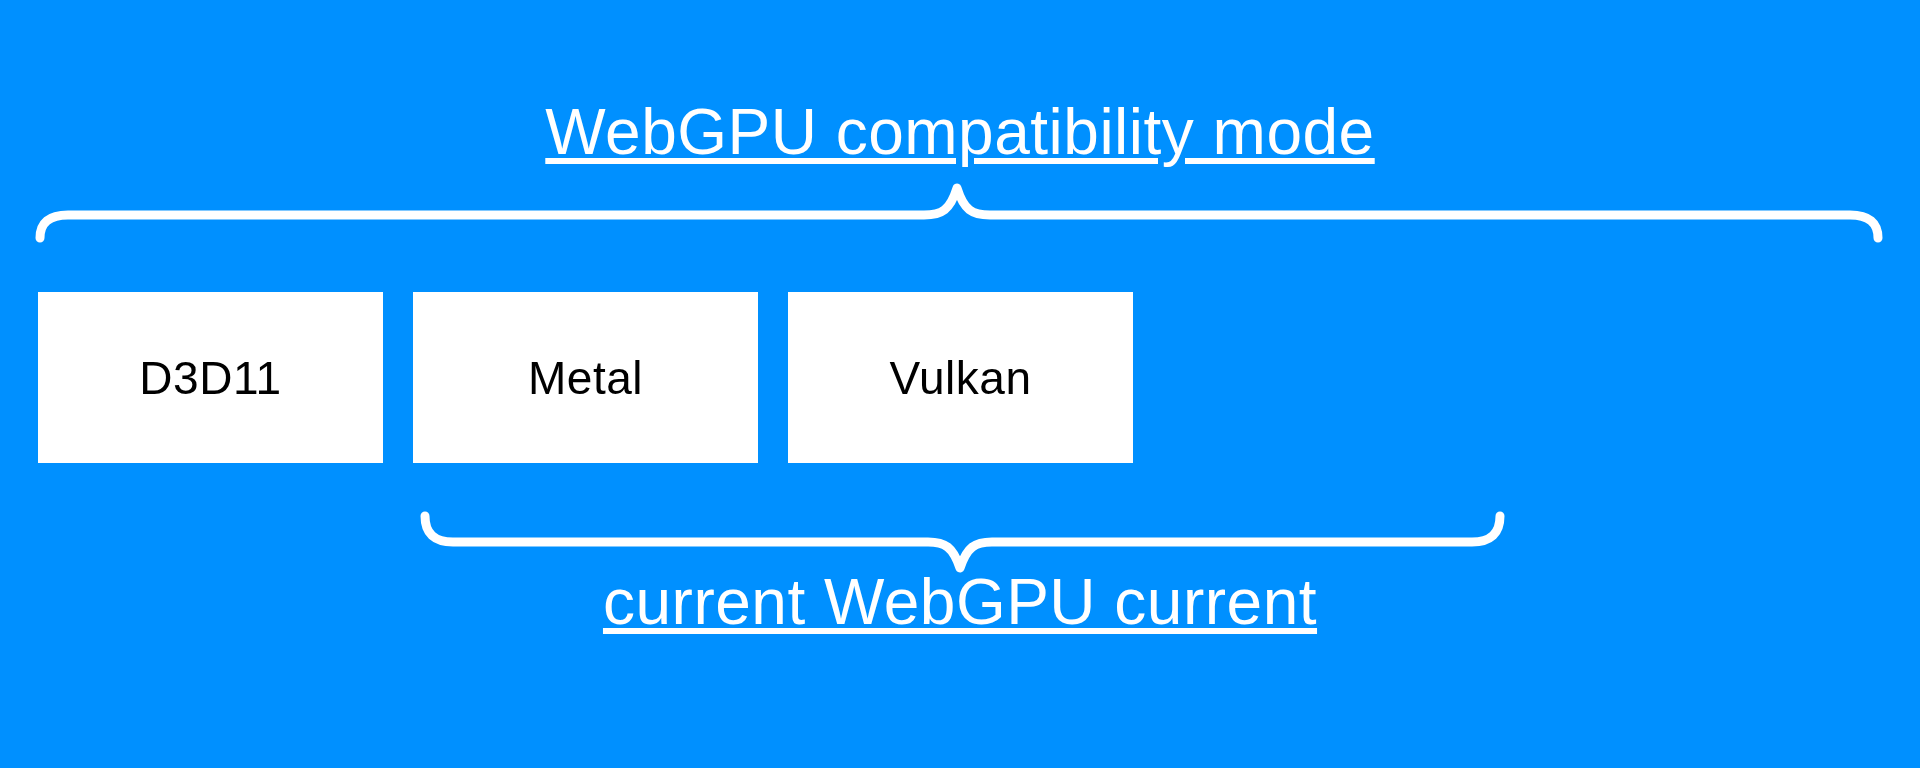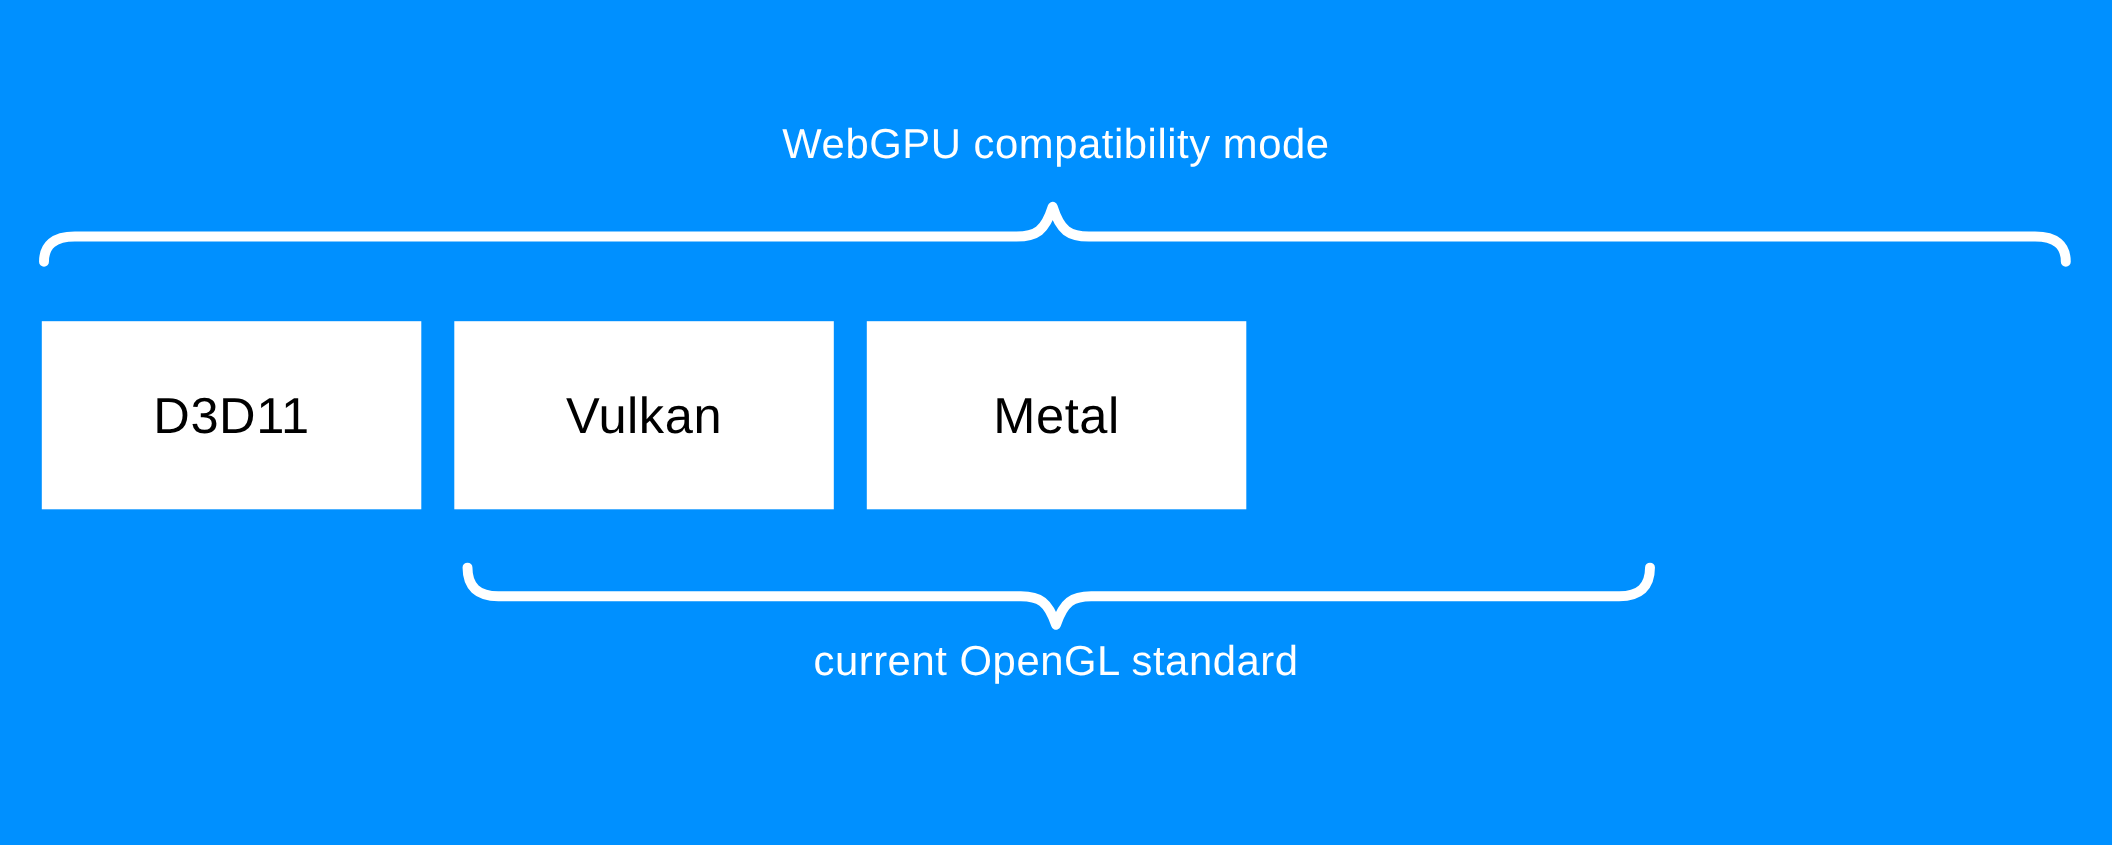--- a/index.html
+++ b/index.html
@@ -18,24 +18,25 @@
     width: 1920px;
     height: 768px;
     background: #0090ff;
   }
   .group-label {
     position: absolute;
     left: 0;
     width: 1920px;
     text-align: center;
     color: #ffffff;
-    font-size: 38px;
+    font-size: 64px;
     line-height: 56px;
     letter-spacing: 0.5px;
     white-space: nowrap;
+    text-decoration: underline;
   }
   .group-label.top    { top: 104px; }
   .group-label.bottom { top: 574px; }
 
   .brace-layer {
     position: absolute;
     left: 0;
     top: 0;
     width: 1920px;
     height: 768px;
@@ -83,22 +84,22 @@
   <svg class="brace-layer" viewBox="0 0 1920 768">
     <path d="M 40 238 Q 40 215 68 215 L 924 215 C 942 215 950 210 957 188 C 964 210 972 215 990 215 L 1850 215 Q 1878 215 1878 238" stroke="#ffffff"></path>
     <path d="M 425 516 Q 425 542 453 542 L 928 542 C 945 542 953 547 960 568 C 967 547 975 542 992 542 L 1472 542 Q 1500 542 1500 516" stroke="#ffffff"></path>
   </svg>
 
   <div class="box-row">
     <div class="api-box">
       <span class="api-label">D3D11</span>
     </div>
     <div class="api-box">
-      <span class="api-label">Vulkan</span>
+      <span class="api-label">Metal</span>
     </div>
     <div class="api-box">
-      <span class="api-label">Metal</span>
+      <span class="api-label">Vulkan</span>
     </div>
   </div>
 
-  <div class="group-label bottom">current OpenGL standard</div>
+  <div class="group-label bottom">current WebGPU current</div>
 
 </div>
 
 </body></html>

